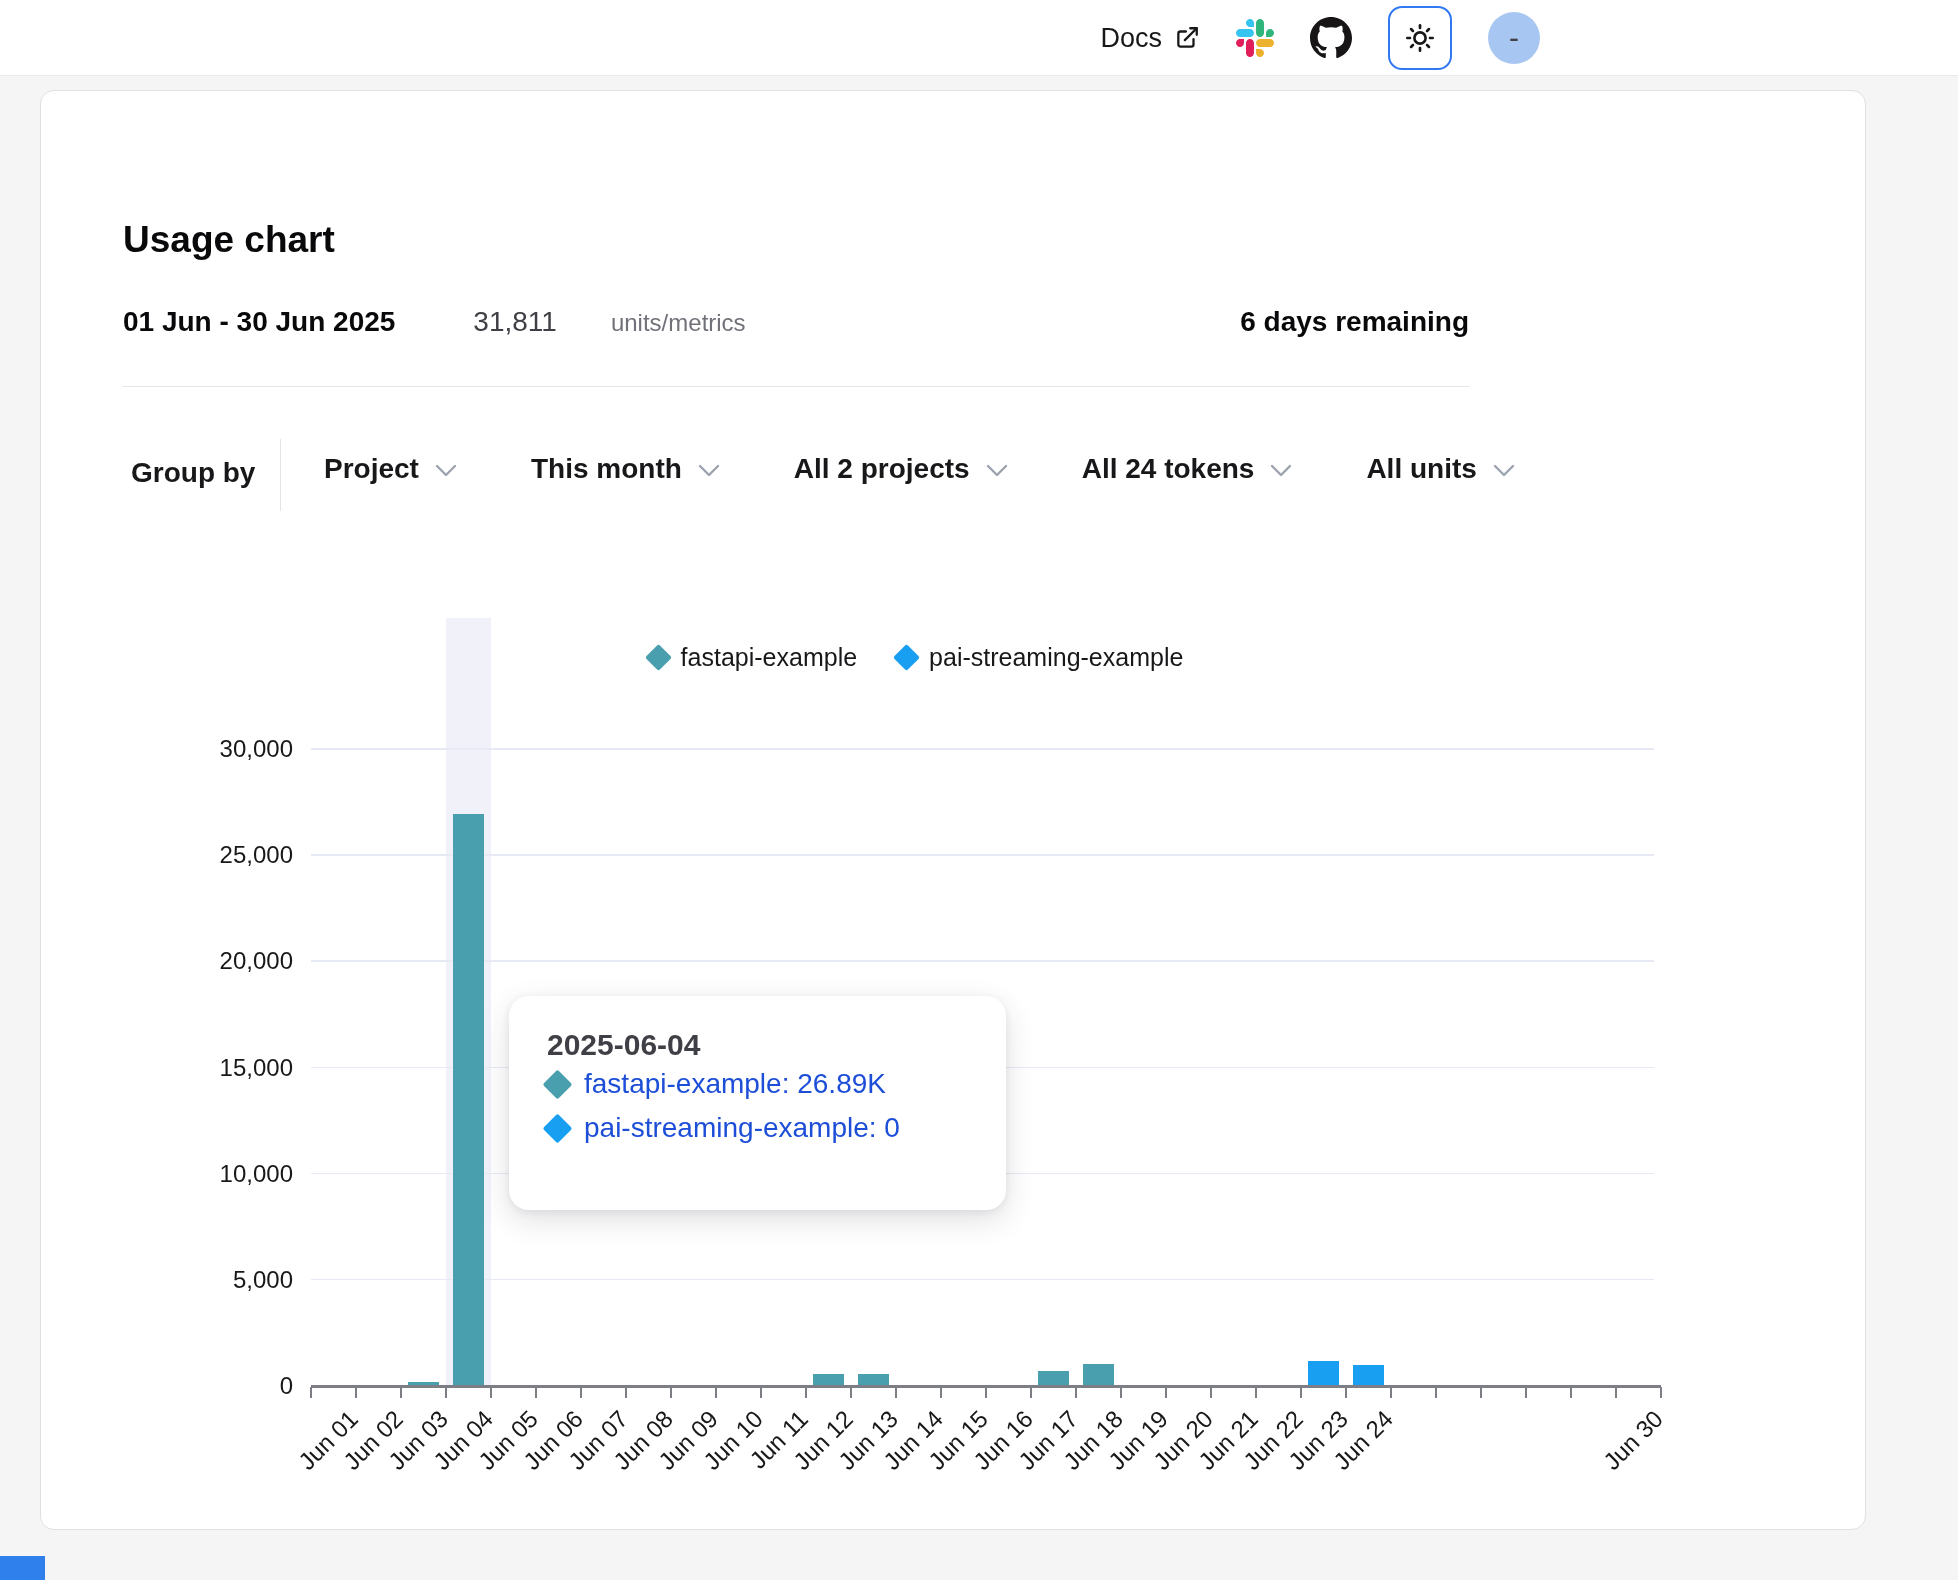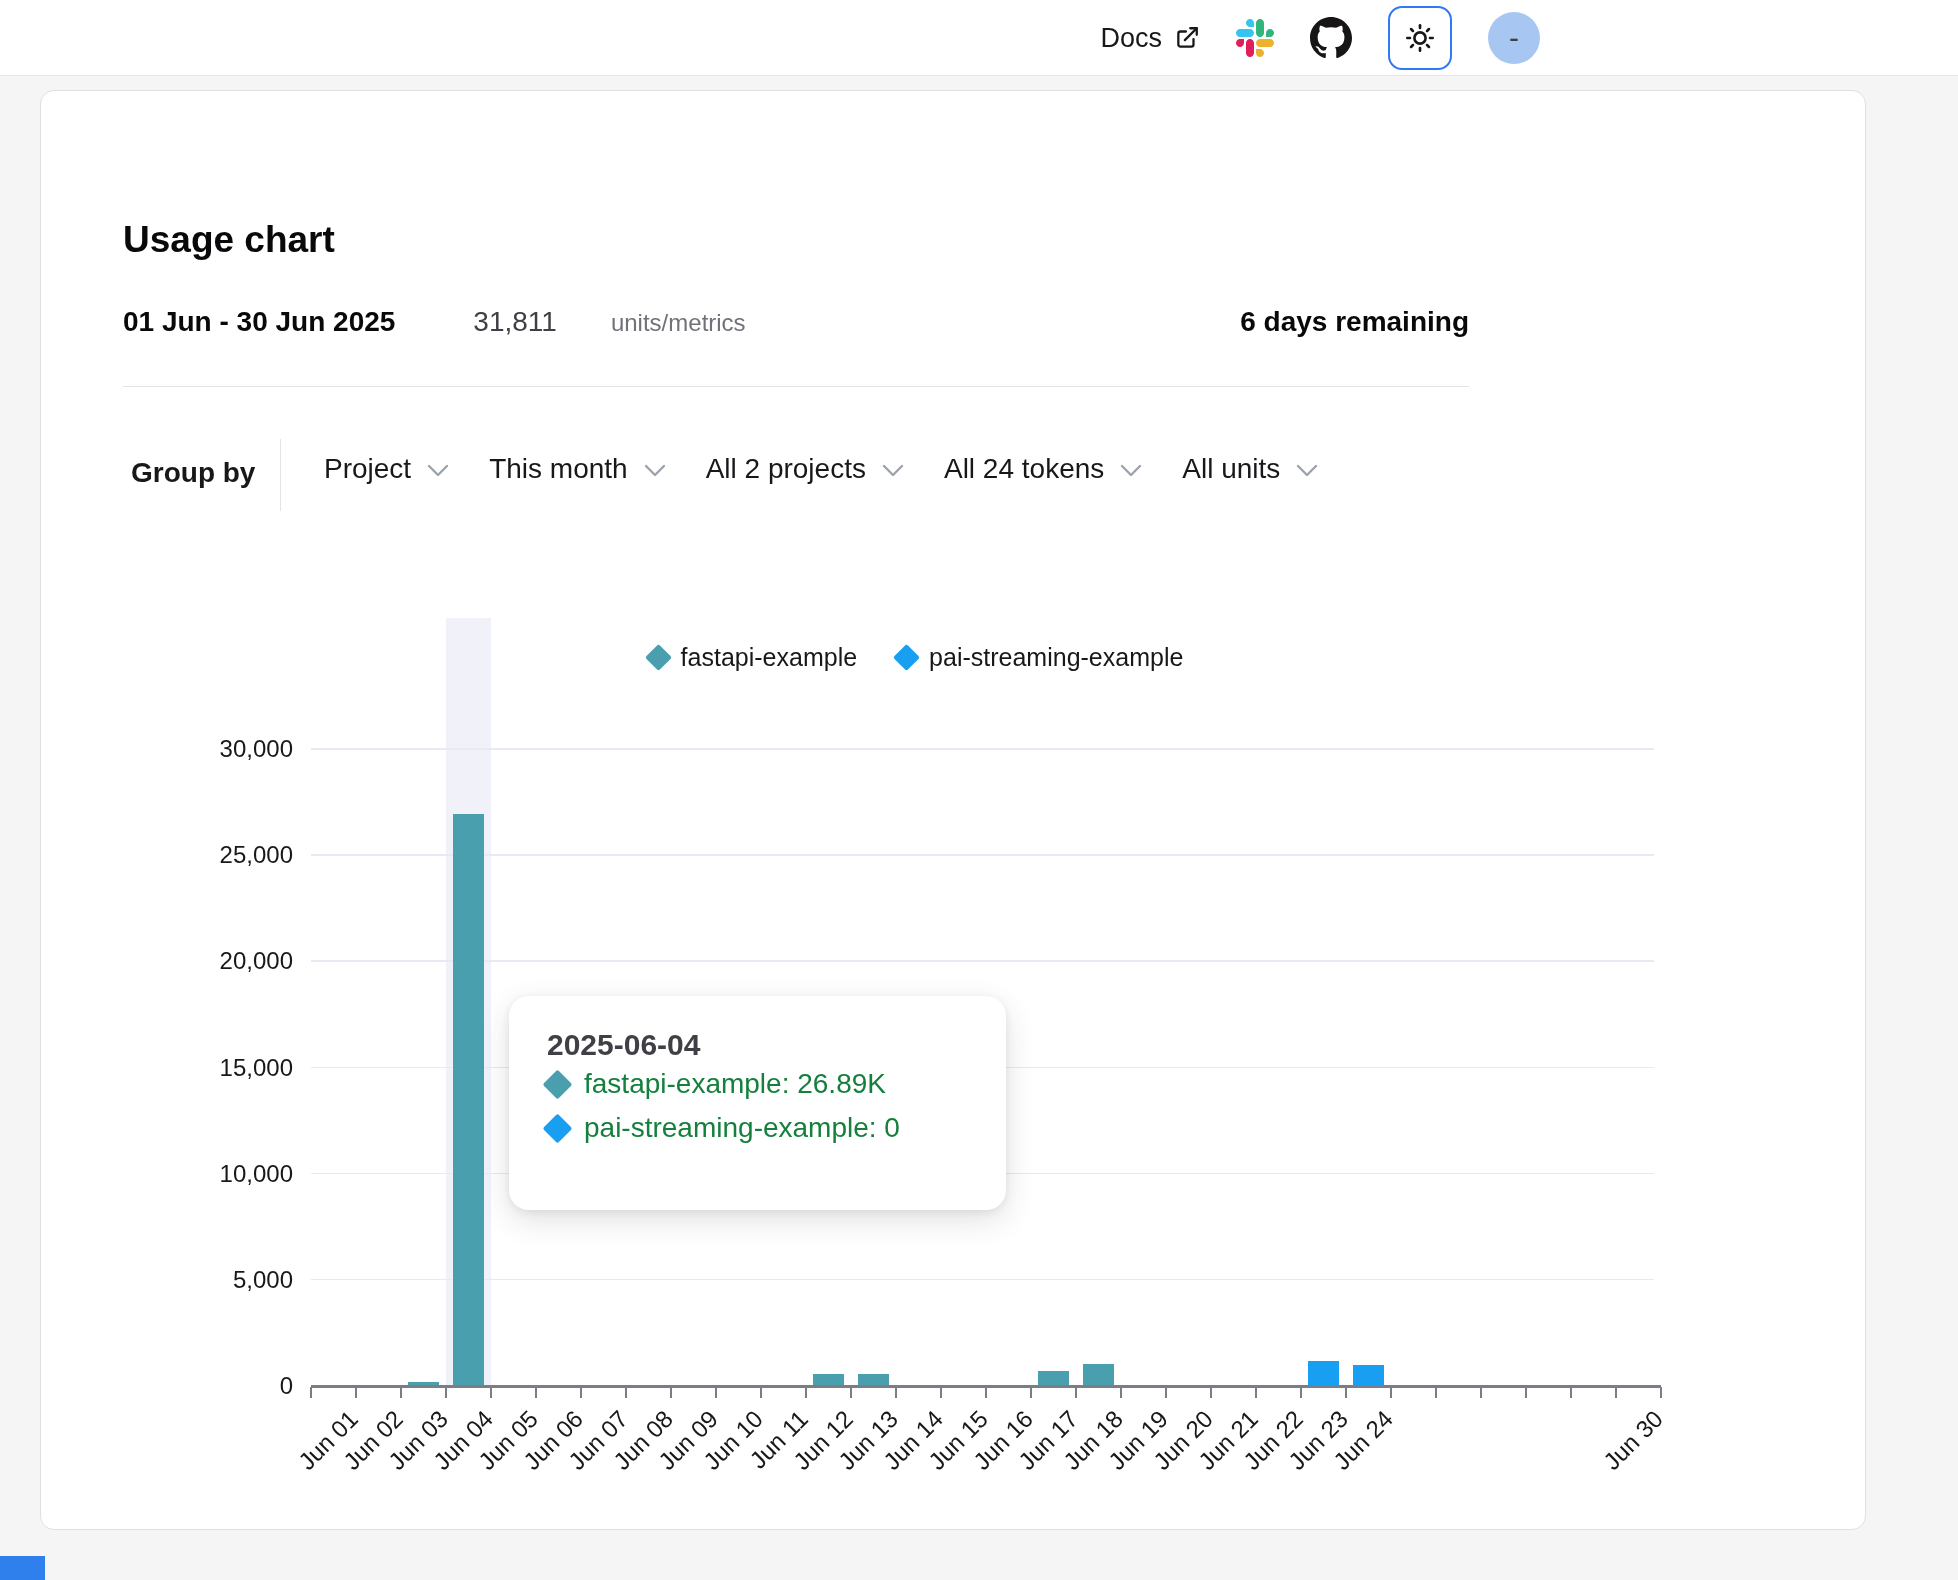--- a/index.html
+++ b/index.html
@@ -30,21 +30,21 @@
   .date-range { font-size:28px; font-weight:700; color:#09090b; }
   .total-count { font-size:28px; color:#3f3f46; margin-left:34px; }
   .total-unit { font-size:24px; color:#71717a; margin-left:10px; }
   .remaining { margin-left:auto; font-size:28px; font-weight:700; color:#09090b; }
   .divider { position:absolute; left:82px; top:295px; width:1346px; height:1px; background:#e4e4e7; }
 
   
   .filter-row { position:absolute; left:0; top:348px; width:1826px; height:72px; }
   .group-by { position:absolute; left:90px; top:18px; font-size:28px; font-weight:700; }
   .v-divider { position:absolute; left:239px; top:0; width:1px; height:72px; background:#e4e4e7; }
-  .dropdowns { position:absolute; left:283px; top:14px; display:flex; gap:40px; }
+  .dropdowns { position:absolute; left:283px; top:14px; display:flex; gap:74px;font-weight:bold; }
   .dropdown { display:flex; align-items:center; gap:16px; font-size:28px; color:#18181b; cursor:pointer; }
   .chev { margin-top:4px; }
 
   
   .legend { position:absolute; left:200px; top:552px; width:1350px;
     display:flex; justify-content:center; gap:40px; }
   .legend-item { display:flex; align-items:center; gap:13px; font-size:25px; color:#18181b; cursor:pointer; }
   .diamond { width:19px; height:19px; transform:rotate(45deg); border-radius:2px; flex:0 0 auto; }
 
   .y-labels { position:absolute; left:60px; top:527px; width:192px; height:769px; }
@@ -59,21 +59,21 @@
   .bar { position:absolute; }
   .x-label { position:absolute; font-size:24px; color:#18181b; white-space:nowrap;
     transform:translate(-100%,0) rotate(-45deg); transform-origin:100% 0%; }
 
   
   .tooltip { position:absolute; left:468px; top:905px; width:497px; height:214px;
     background:#ffffff; border-radius:20px; box-shadow:0 10px 30px rgba(40,40,60,0.14), 0 2px 8px rgba(40,40,60,0.08);
     padding:32px 38px; z-index:10; }
   .tooltip-title { font-size:30px; font-weight:700; color:#3f3f46; }
   .tooltip-row { display:flex; align-items:center; gap:16px; font-size:28px;
-    color:#15803d; height:44px; }
+    color:#1d4ed8; height:44px; }
   .tooltip-row .diamond { width:21px; height:21px; }
 
   .bottom-partial { position:absolute; left:0; top:1556px; width:45px; height:24px; background:#2f80ed; }
 </style>
 </head>
 <body>
 
 <div class="page">
 
   <header class="topbar">

